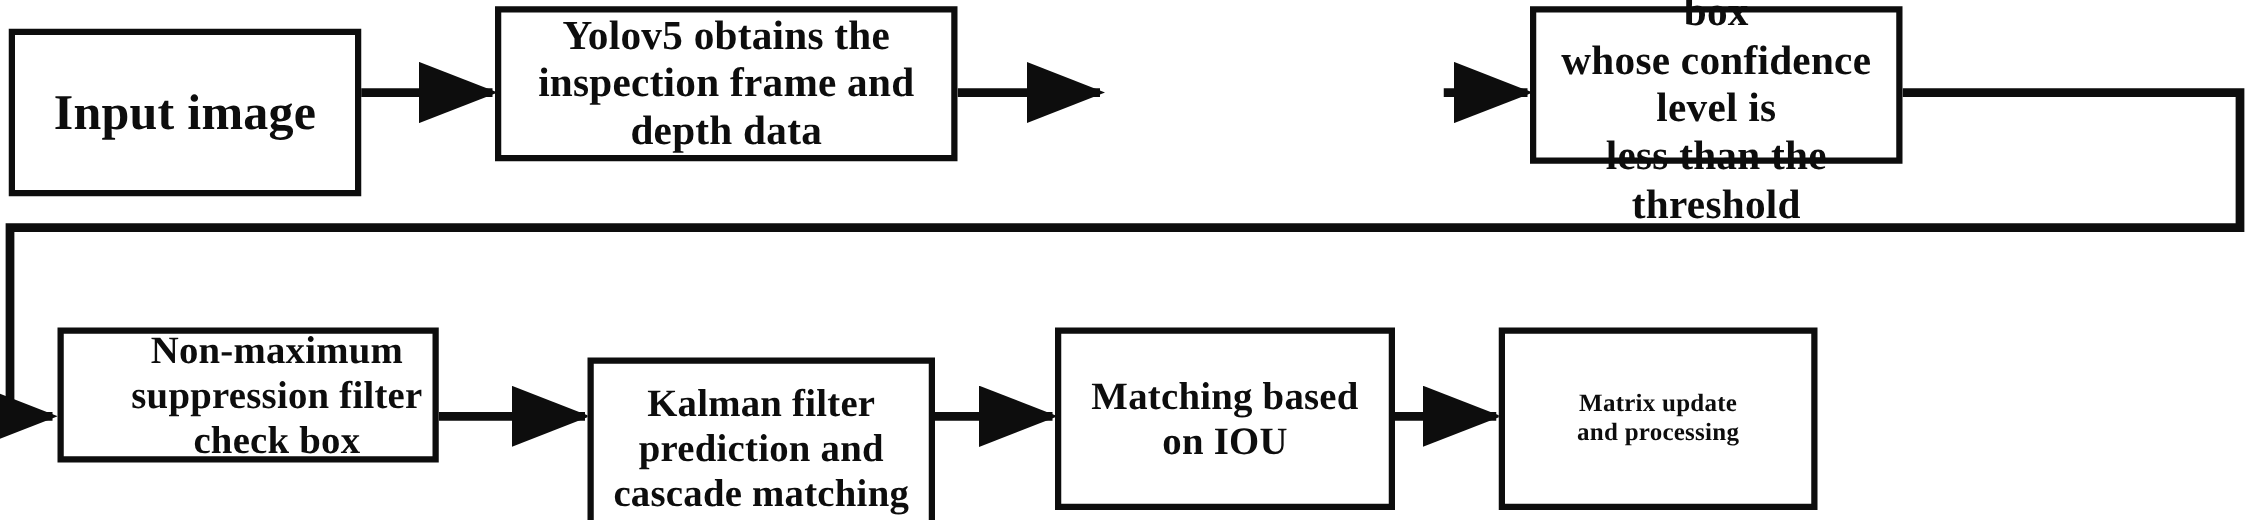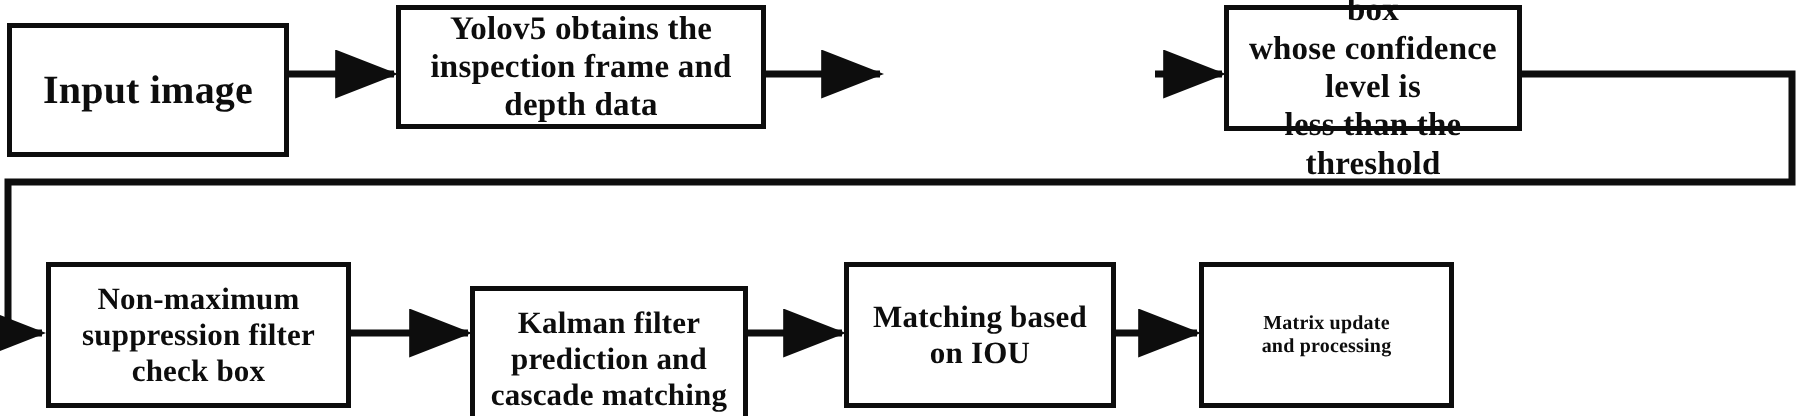--- a/index.html
+++ b/index.html
@@ -91,21 +91,21 @@
 depth data</span>
   </div>
 
 
   <div class="node n-4" style="left:1224px; top:5px; width:298px; height:126px;">
     <span class="label">Remove the check box
 whose confidence level  is
 less than the threshold</span>
   </div>
 
-  <div class="node n-5" style="left:46px; top:262px; width:305px; height:146px;">
+  <div class="node n-5" style="left:46px; top:262px; width:305px; height:108px;justify-content:flex-end;">
     <span class="label">Non-maximum
 suppression filter
 check box</span>
   </div>
 
   <div class="node n-6" style="left:470px; top:262px; width:278px; height:146px;">
     <span class="label">Kalman  filter
 prediction and
 cascade matching</span>
   </div>

